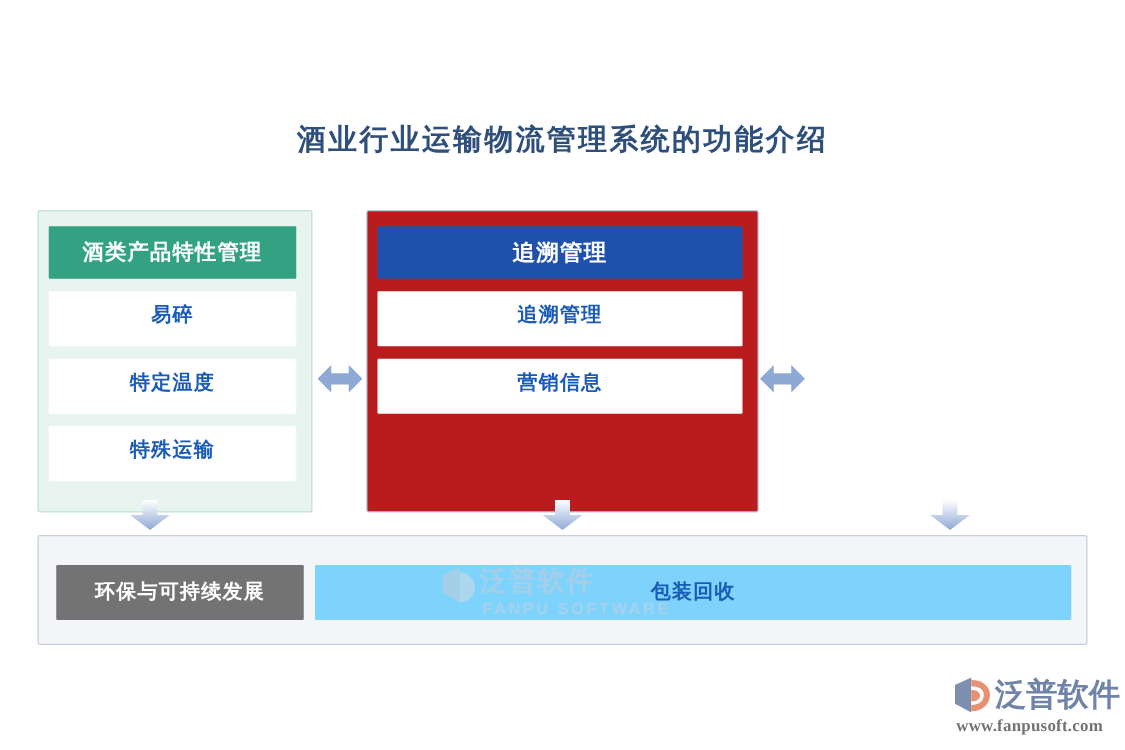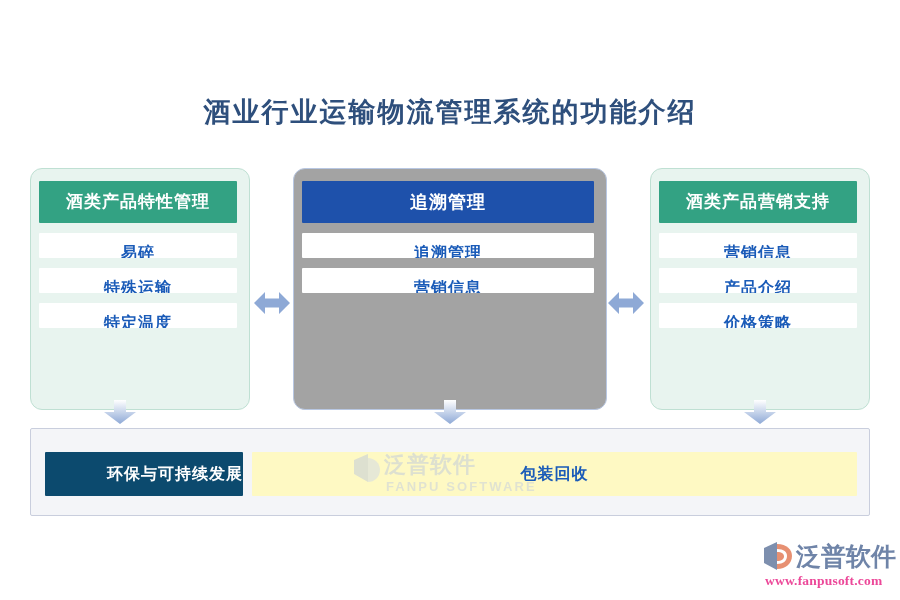--- a/index.html
+++ b/index.html
@@ -23,56 +23,56 @@
     box-sizing: border-box;
   }
 
   
   .page-title {
     position: absolute;
     left: 0;
     top: 93px;
     width: 900px;
     text-align: center;
-    font-size: 27px;
+    font-size: 23px;
     font-weight: 700;
     letter-spacing: 2px;
     color: #2e4f7c;
     line-height: 38px;
     white-space: nowrap;
   }
 
   
   .columns-row {
     position: absolute;
     left: 0;
     top: 168px;
     width: 900px;
     height: 242px;
   }
 
   .column {
     position: absolute;
     top: 0;
     box-sizing: border-box;
-    border-radius: 12px;
+    border-radius: 2px;
     padding: 12px 12px 14px 8px;
   }
   .column.col-left {
     left: 30px;
     width: 220px;
     height: 242px;
     background: #e8f4ef;
     border: 1px solid #bfe0d3;
   }
   .column.col-mid {
     left: 293px;
     width: 314px;
     height: 242px;
-    background: #a3a3a3;
+    background: #b91c1c;
     border: 1px solid #b8c7e2;
   }
   .column.col-right {
     left: 650px;
     width: 220px;
     height: 242px;
     background: #e8f4ef;
     border: 1px solid #bfe0d3;
   }
 
@@ -90,21 +90,21 @@
     overflow: hidden;
   }
   .col-header.green { background: #33a283; }
   .col-header.blue  { background: #1e51ab; font-size: 18px; }
 
   .col-items {
     margin-top: 10px;
   }
   .col-item {
     box-sizing: border-box;
-    height: 25px;
+    height: 44px;
     line-height: 40px;
     text-align: center;
     background: #ffffff;
     color: #1a5bb8;
     font-size: 16px;
     font-weight: 700;
     letter-spacing: 1px;
     margin-bottom: 10px;
     border-radius: 1px;
     white-space: nowrap;
@@ -163,27 +163,26 @@
     font-size: 16px;
     font-weight: 700;
     letter-spacing: 1px;
     border-radius: 1px;
     white-space: nowrap;
     overflow: hidden;
   }
   .bottom-cell.head {
     width: 198px;
     flex: 0 0 198px;
-    background: #0c4a6e;
+    background: #737373;
     color: #ffffff;
-    text-align: right;
   }
   .bottom-cell.plain {
     flex: 1 1 0;
-    background: #fef9c3;
+    background: #7dd3fc;
     color: #1a5bb8;
   }
 
   
   .watermark {
     position: absolute;
     left: 352px;
     top: 452px;
     width: 180px;
     height: 52px;
@@ -245,58 +244,50 @@
     white-space: nowrap;
   }
   .logo-url {
     position: absolute;
     left: 2px;
     top: 33px;
     font-family: "Liberation Serif", "DejaVu Serif", serif;
     font-size: 13.5px;
     font-weight: 700;
     letter-spacing: 0.2px;
-    color: #ec4899;
+    color: #737373;
     white-space: nowrap;
   }
 </style>
 </head>
 <body>
 
 <div id="page">
 
   <div class="page-title">酒业行业运输物流管理系统的功能介绍</div>
 
   <div class="columns-row">
 
     <div class="column col-left">
       <div class="col-header green">酒类产品特性管理</div>
       <div class="col-items">
         <div class="col-item">易碎</div>
+        <div class="col-item">特定温度</div>
         <div class="col-item">特殊运输</div>
-        <div class="col-item">特定温度</div>
       </div>
     </div>
 
     <div class="column col-mid">
       <div class="col-header blue">追溯管理</div>
       <div class="col-items">
         <div class="col-item">追溯管理</div>
         <div class="col-item">营销信息</div>
       </div>
     </div>
 
-    <div class="column col-right">
-      <div class="col-header green">酒类产品营销支持</div>
-      <div class="col-items">
-        <div class="col-item">营销信息</div>
-        <div class="col-item">产品介绍</div>
-        <div class="col-item">价格策略</div>
-      </div>
-    </div>
   </div>
 
   <div class="h-arrow left-gap">
     <svg viewBox="0 0 36 30" width="36" height="30" aria-hidden="true">
       <polygon points="0,15 11,4 11,10.5 25,10.5 25,4 36,15 25,26 25,19.5 11,19.5 11,26" fill="#8ea9d6"></polygon>
     </svg>
   </div>
   <div class="h-arrow right-gap">
     <svg viewBox="0 0 36 30" width="36" height="30" aria-hidden="true">
       <polygon points="0,15 11,4 11,10.5 25,10.5 25,4 36,15 25,26 25,19.5 11,19.5 11,26" fill="#8ea9d6"></polygon>

